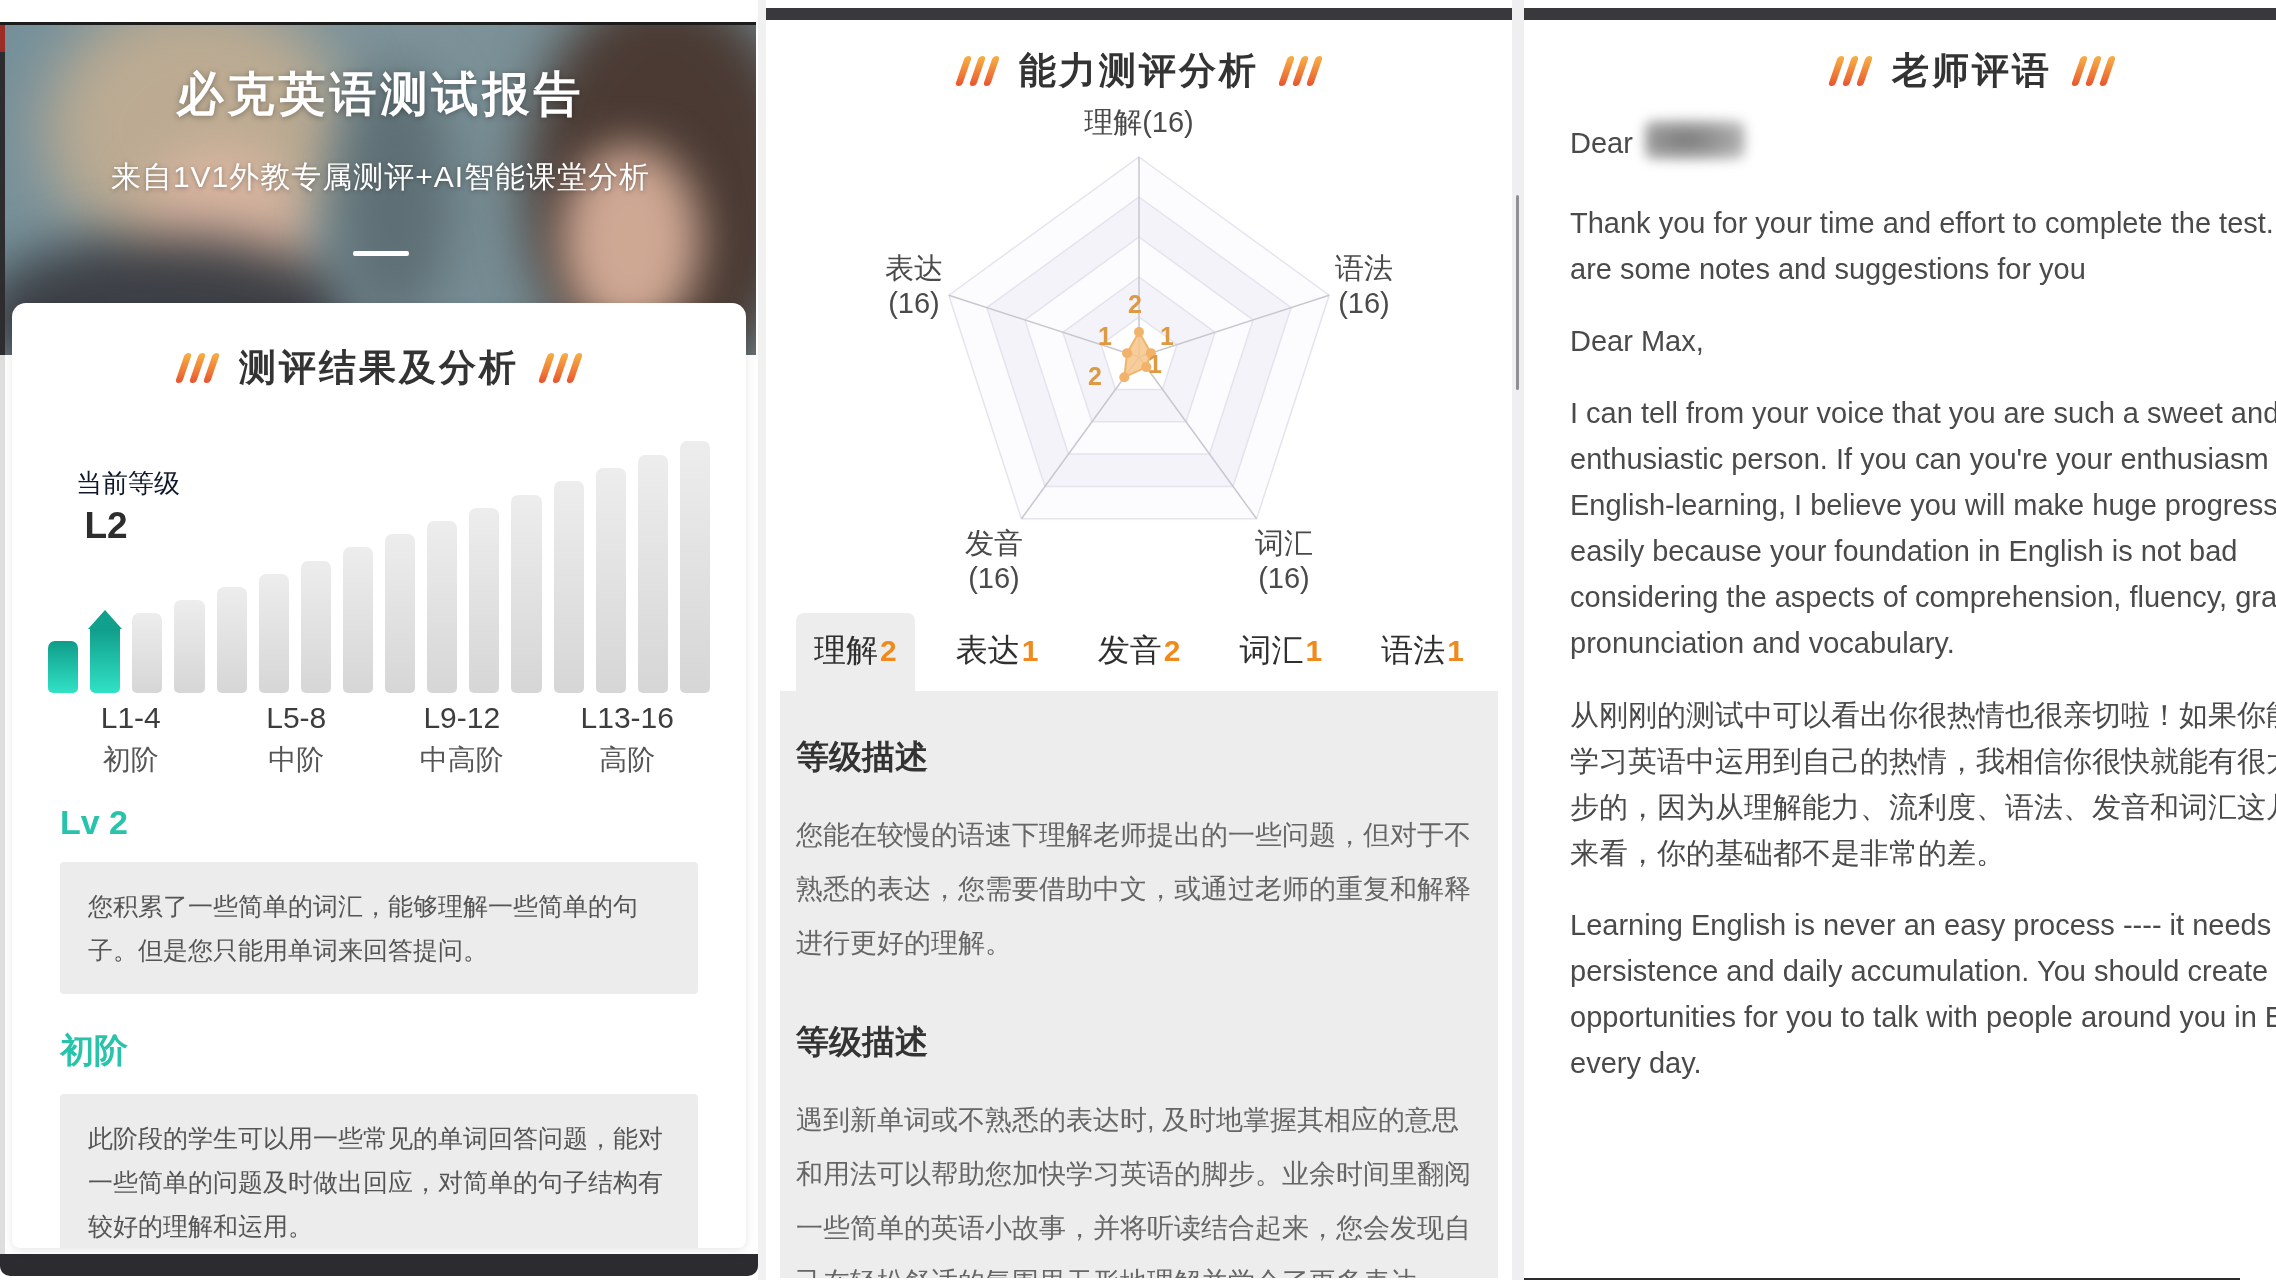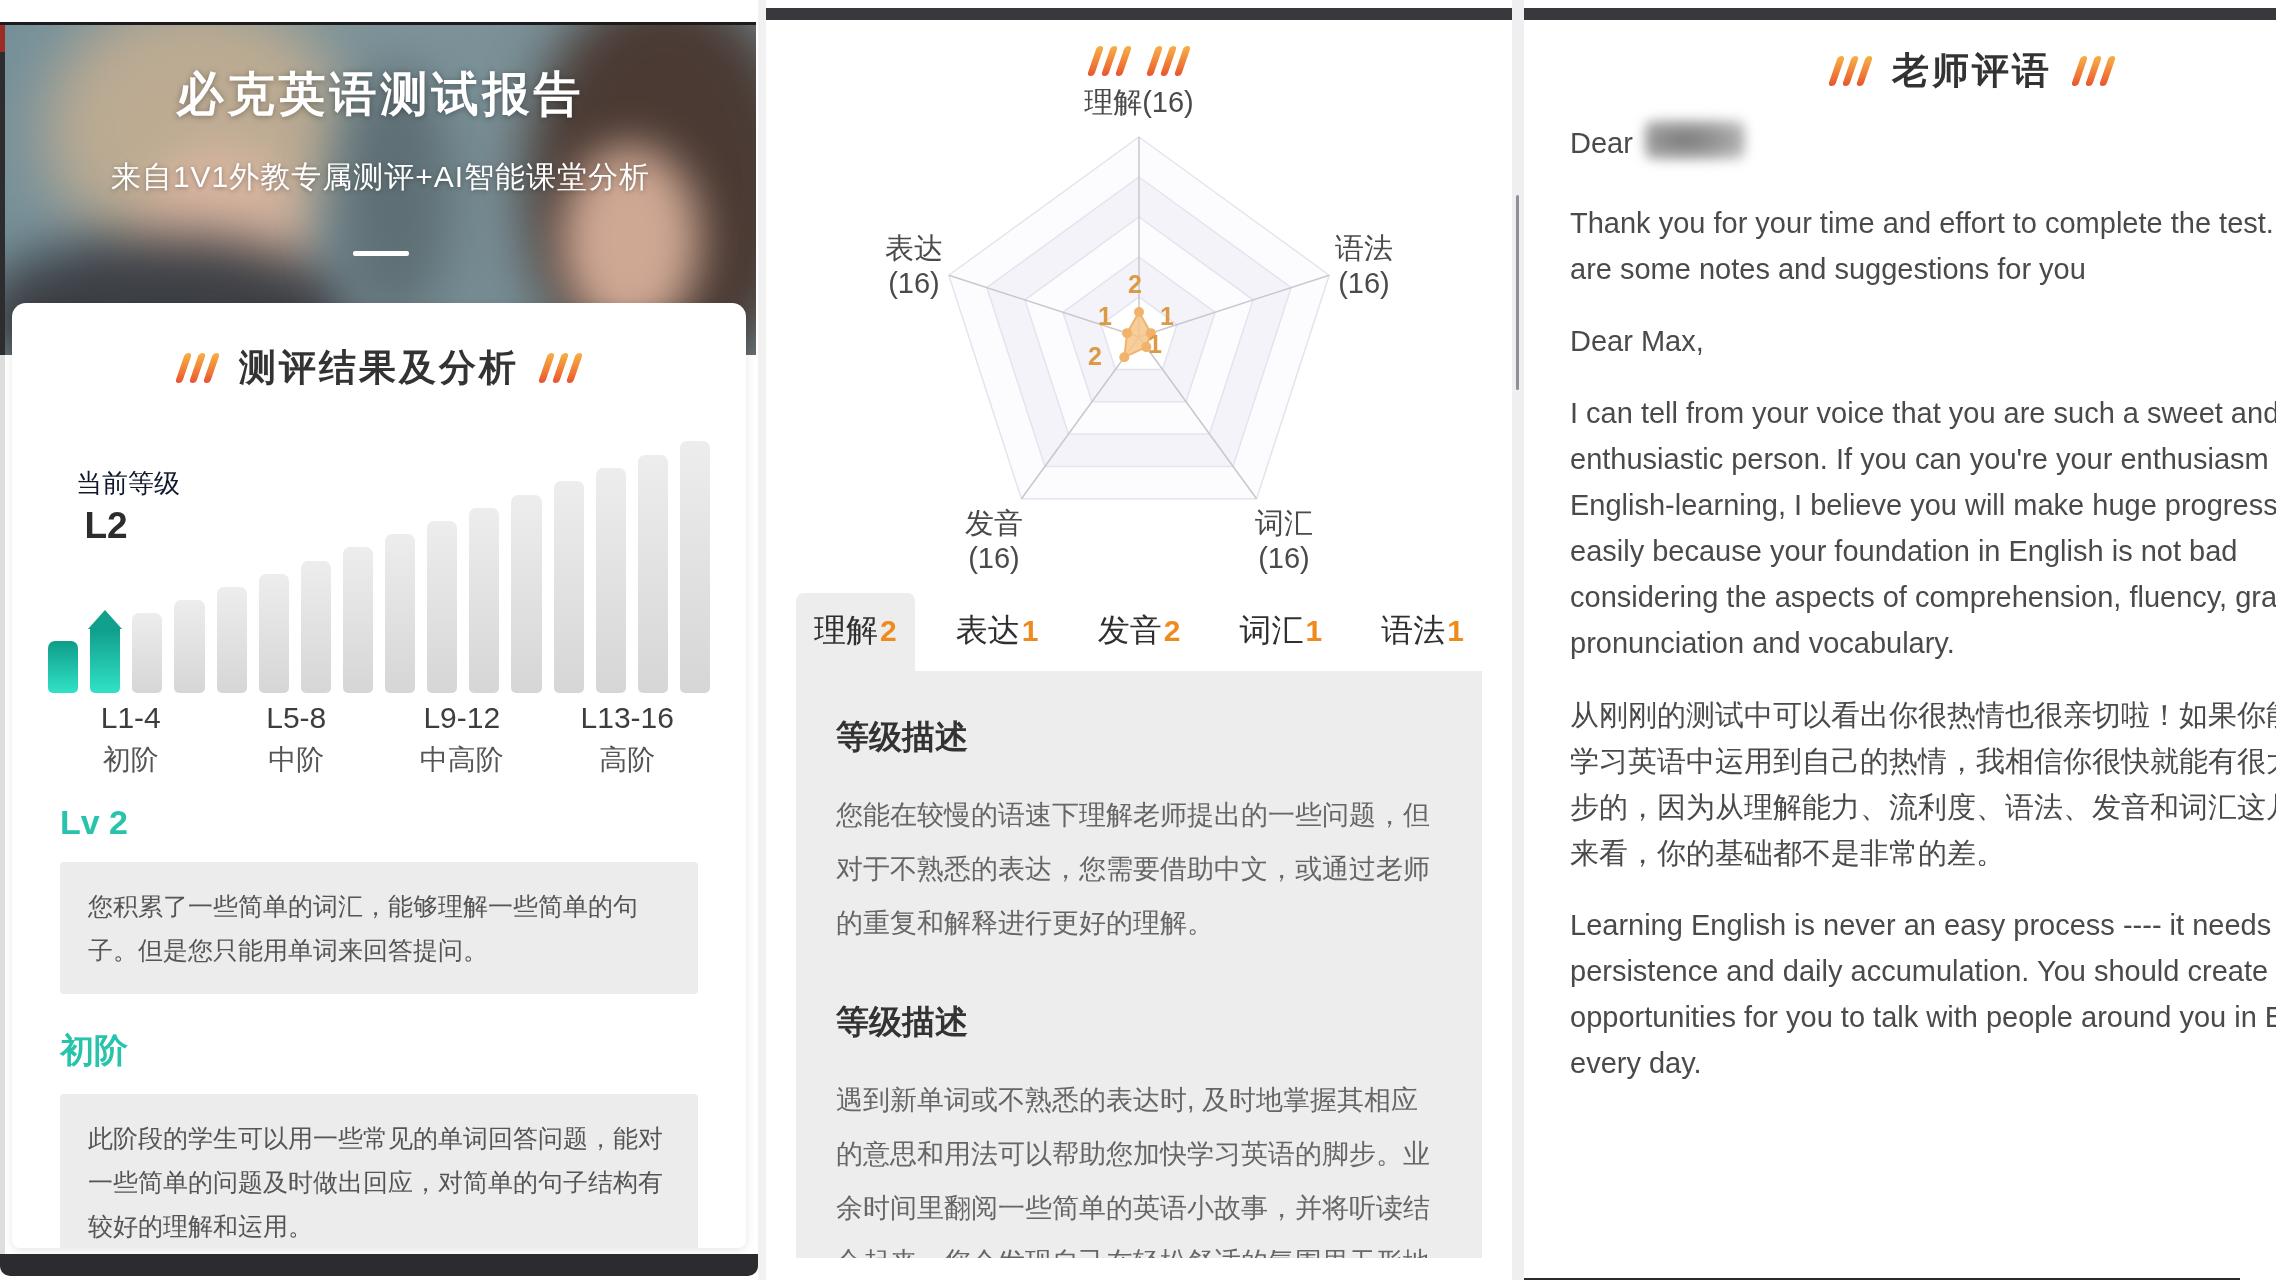--- a/index.html
+++ b/index.html
@@ -59,21 +59,21 @@
   
   .mp-topbar{position:absolute;left:0;top:0;width:746px;height:12px;background:#39393d;}
   #panel-middle .title-row{padding-top:38px;}
   .radar-area{position:relative;height:515px;margin-top:2px;}
   .radar-area svg{position:absolute;left:0;top:0;}
   .tabs{display:flex;justify-content:space-between;align-items:flex-end;margin:0 30px;}
   .tab{display:flex;align-items:baseline;gap:2px;padding:16px 18px 18px;font-size:32px;color:#2f2f2f;
        border-radius:8px 8px 0 0;cursor:pointer;}
   .tab .num{color:#ef8b1e;font-weight:bold;font-size:30px;}
   .tab.active{background:#ededed;}
-  .mp-content{margin:0 30px;background:#ededed;padding:28px 40px 0;height:559px;overflow:hidden;}
+  .mp-content{margin:0 14px;background:#ededed;padding:28px 16px 0;height:559px;overflow:hidden;}
   .mp-content h3{margin:16px 0 0;font-size:33px;font-weight:bold;color:#333;}
   .mp-content h3 + p{margin-top:28px;}
   .mp-content p{margin:0;font-size:27px;line-height:54px;color:#666;}
   .mp-content h3.second{margin-top:50px;}
 
   
   .rp-topbar{position:absolute;left:0;top:0;width:752px;height:12px;background:#39393d;}
   #panel-right .title-row{padding-top:38px;}
   .rp-body{margin:24px 60px 0 46px;font-size:29px;line-height:46px;color:#4a4a4a;}
   .dear-line{display:flex;align-items:flex-start;height:54px;}
@@ -174,20 +174,21 @@
   <div class="gutter" id="gutter1"></div>
 
   <div class="panel" id="panel-middle">
     <div class="mp-topbar"></div>
     <div class="title-row">
       <span class="slashes">
           <i></i>
           <i></i>
           <i></i>
         </span>
+      <span class="sec-title">能力测评分析</span>
       <span class="slashes">
           <i></i>
           <i></i>
           <i></i>
         </span>
     </div>
     <div class="radar-area">
       <svg id="radar-svg" width="746" height="515">
           <polygon points="373.0,59.0 563.2,197.2 490.6,420.8 255.4,420.8 182.8,197.2" fill="#fcfcfe" stroke="#e4e4ee" stroke-width="1.5"></polygon>
           <polygon points="373.0,99.0 525.2,209.6 467.0,388.4 279.0,388.4 220.8,209.6" fill="#f3f3f9" stroke="#e4e4ee" stroke-width="1.5"></polygon>

